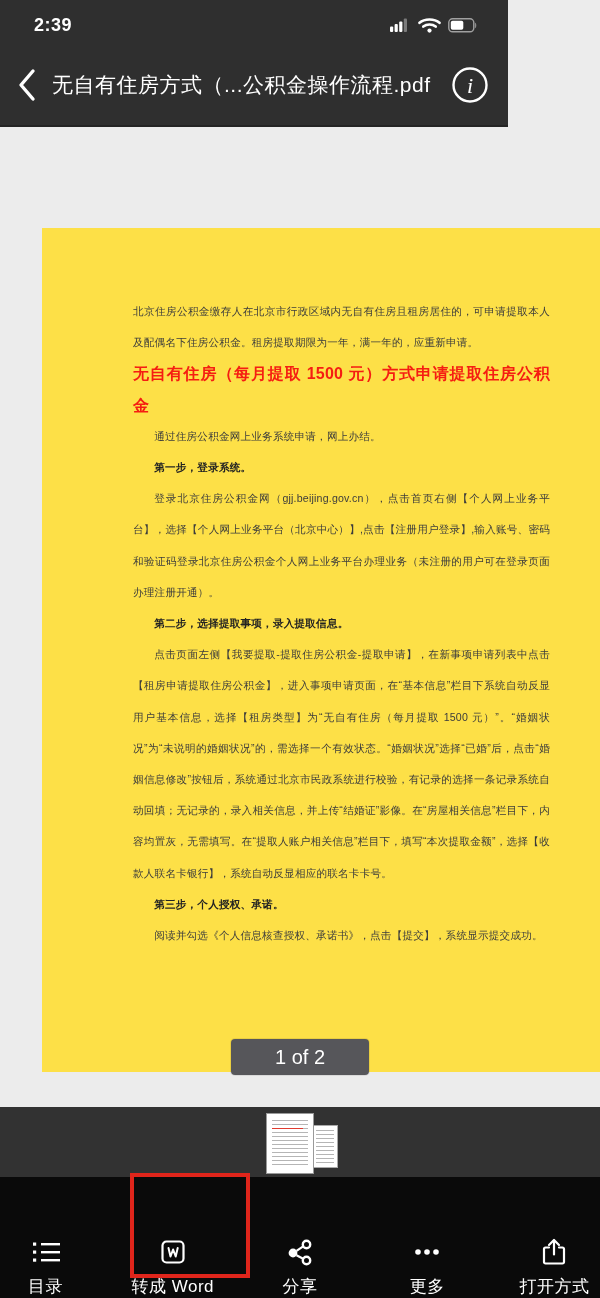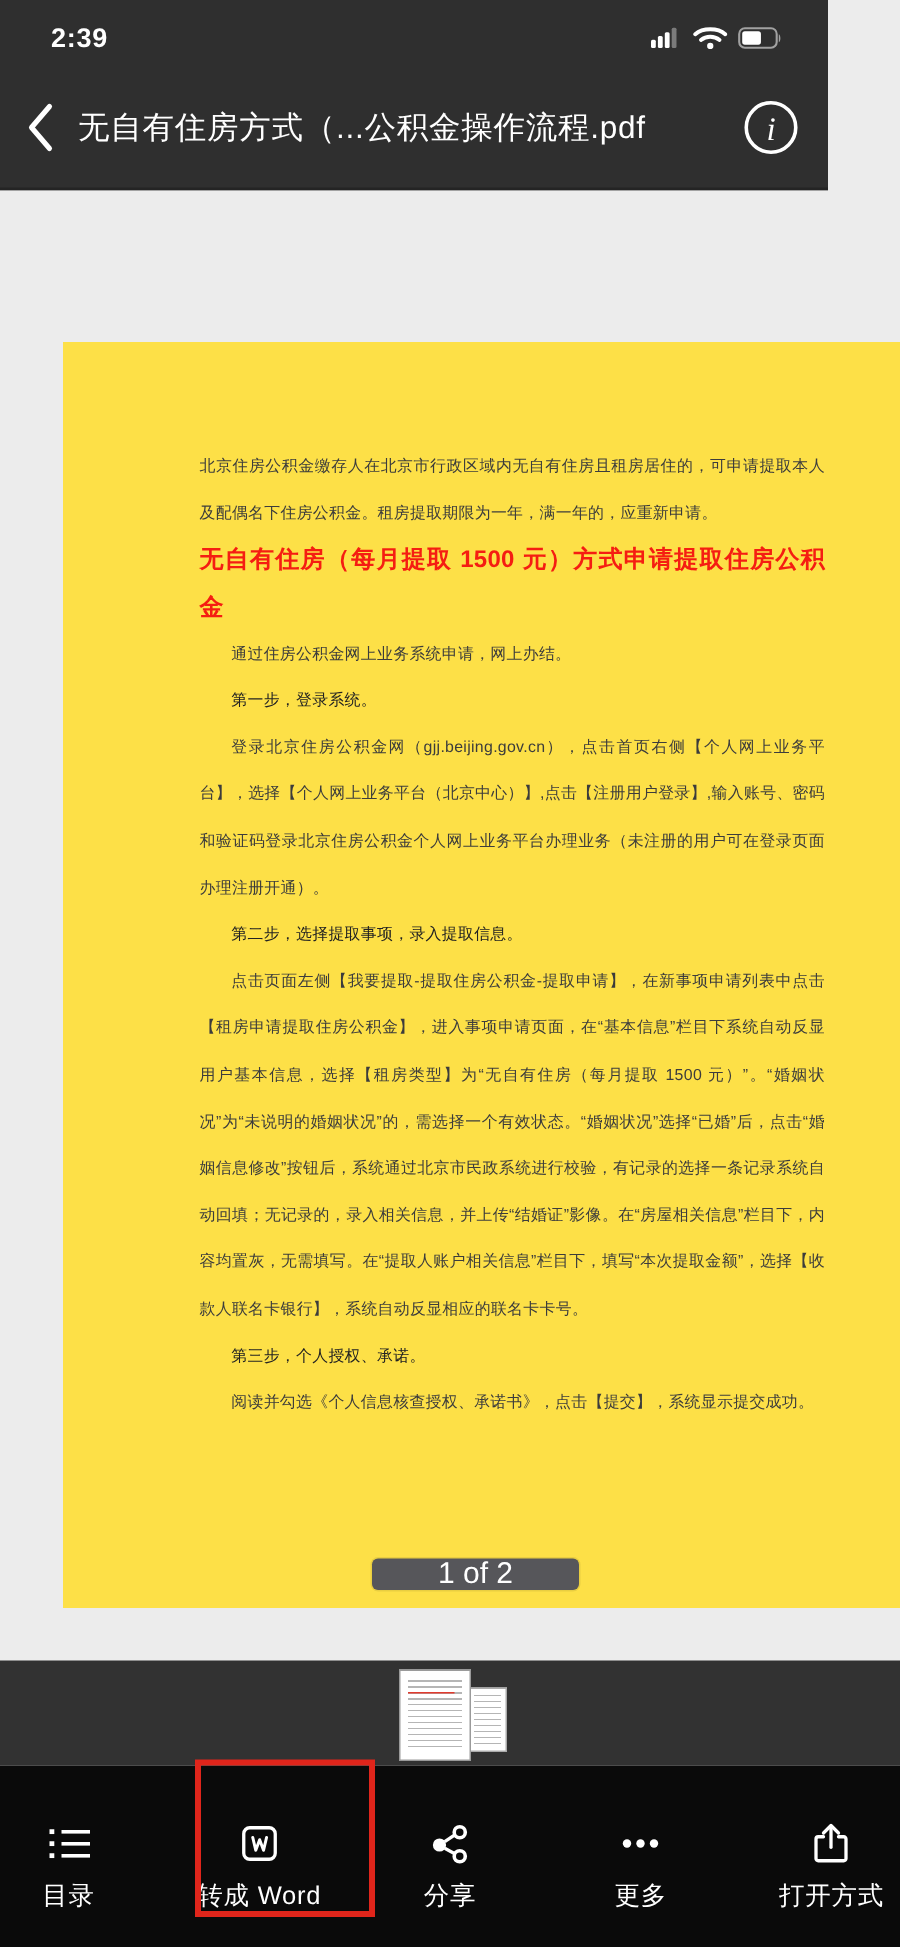--- a/index.html
+++ b/index.html
@@ -2,52 +2,51 @@
 <html><head>
 <meta charset="utf-8">
 <style>
   html,body{margin:0;padding:0;background:#000;}
   .screen{
     position:relative;width:600px;height:1298px;margin:0 auto;overflow:hidden;
     background:#ececec;font-family:"Liberation Sans",sans-serif;
     -webkit-font-smoothing:antialiased;
   }
   
-  .topbar{position:absolute;left:0;top:0;width:552px;height:127px;background:#2f2f2f;border-bottom:2px solid #242424;box-sizing:border-box;}
+  .topbar{position:absolute;left:0;top:0;width:508px;height:127px;background:#2f2f2f;border-bottom:2px solid #242424;box-sizing:border-box;}
   .statusbar{position:absolute;left:0;top:0;width:100%;height:44px;display:flex;align-items:center;justify-content:space-between;padding:0 30px 0 34px;box-sizing:border-box;}
   .status-time{color:#fff;font-size:18px;font-weight:700;letter-spacing:.5px;padding-top:6px;}
   .status-icons{display:flex;align-items:center;gap:7px;padding-top:6px;}
   .navbar{position:absolute;left:0;top:44px;width:100%;height:81px;display:flex;align-items:center;padding:0 16px;box-sizing:border-box;}
   .back-btn{width:36px;height:44px;display:flex;align-items:center;justify-content:flex-start;cursor:pointer;}
   .nav-title{flex:1;color:#fff;font-size:21px;font-weight:500;text-align:left;white-space:nowrap;overflow:hidden;letter-spacing:.5px;}
   .info-btn{width:44px;height:44px;display:flex;align-items:center;justify-content:center;cursor:pointer;}
   
   .content{position:absolute;left:0;top:127px;width:600px;height:980px;background:#ececec;}
   .pdf-page{position:absolute;left:2px;top:101px;width:594px;height:844px;background:#fde047;box-sizing:border-box;margin-left:40px;}
   .doc{padding:68px 86px 0 91px;}
   .doc p{margin:0;font-size:10.6px;line-height:31.2px;color:#3c3c3c;text-align:justify;letter-spacing:.2px;}
   .doc p.ind{text-indent:2em;}
-  .doc p.step{font-weight:normal;color:#222;}
+  .doc p.step{font-weight:bold;color:#222;}
   .doc p.red{color:#f51d12;font-weight:bold;font-size:16px;}
   .page-indicator{
     position:absolute;left:50%;top:912px;transform:translateX(-50%);
-    min-width:138px;height:21px;background:#56565a;border-radius:4px;
+    min-width:138px;height:36px;background:#56565a;border-radius:4px;
     color:#fff;font-size:20px;display:flex;align-items:center;justify-content:center;
     box-shadow:0 0 0 1px rgba(0,0,0,.08);
-    margin-left:17px;
   }
   
   .thumbstrip{position:absolute;left:0;top:1107px;width:600px;height:70px;background:#323232;}
   .thumb{position:absolute;background:#fff;box-sizing:border-box;}
   .thumb-1{left:266px;top:6px;width:48px;height:61px;border:1px solid #9a9a9a;z-index:2;padding:6px 5px;cursor:pointer;}
   .thumb-2{left:312px;top:18px;width:26px;height:43px;border:1px solid #aaa;z-index:1;padding:4px 3px;cursor:pointer;}
   .thumb-lines{width:100%;height:100%;background:repeating-linear-gradient(to bottom,#b5b5b5 0 1px,transparent 1px 4px);position:relative;}
   .thumb-redline{position:absolute;left:0;top:8px;width:85%;height:1px;background:#e03a2e;}
   
-  .toolbar{position:absolute;left:0;top:1177px;width:600px;height:121px;background:#0a0a0a;display:flex;align-items:center;gap:36px;}
+  .toolbar{position:absolute;left:0;top:1177px;width:600px;height:121px;background:#0a0a0a;display:flex;align-items:flex-end;gap:36px;}
   .tb-item{width:120px;display:flex;flex-direction:column;align-items:center;padding-top:13px;cursor:pointer;}
   .tb-label{color:#fff;font-size:17px;margin-top:8px;white-space:nowrap;letter-spacing:.5px;}
   .annotation-box{position:absolute;left:130px;top:-4px;width:120px;height:105px;border:4px solid #e0251b;box-sizing:border-box;z-index:6;pointer-events:none;}
   svg{display:block;}
 </style>
 </head>
 <body>
 
 <div class="screen">
 

